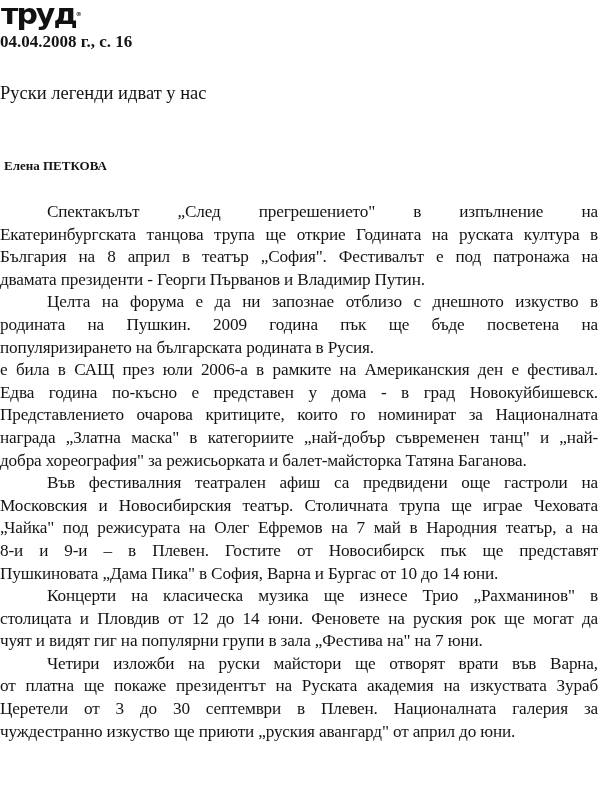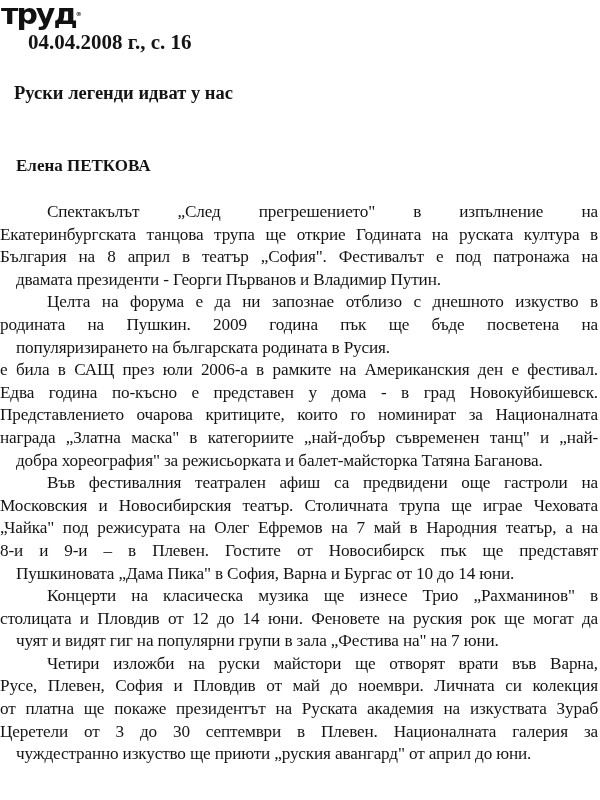--- a/index.html
+++ b/index.html
@@ -31,39 +31,37 @@
     .logo-reg {
       font-size: 6px;
       vertical-align: bottom;
       letter-spacing: 0;
     }
     .meta {
       position: absolute;
       left: 0;
       top: 32px;
       font-weight: bold;
-      font-size: 21px;
+      font-size: 17px;
       line-height: 20px;
-      margin-left: 28px;
     }
     .title {
       position: absolute;
       left: 0;
       top: 82px;
-      font-weight: bold;
+      font-weight: normal;
       font-size: 18.5px;
       line-height: 22px;
-      padding-left: 14px;
     }
     .author {
       position: absolute;
-      left: 16px;
+      left: 4px;
       top: 156px;
       font-weight: bold;
-      font-size: 17px;
+      font-size: 13px;
       line-height: 20px;
     }
     .article {
       position: absolute;
       left: 0;
       top: 201px;
       width: 598px;
     }
     .para {
       margin: 0;
@@ -74,21 +72,20 @@
       letter-spacing: -0.15px;
     }
     .para .ln {
       display: block;
       text-align: justify;
       text-align-last: justify;
       white-space: nowrap;
     }
     .para .ln.last {
       text-align-last: left;
-      margin-left: 16px;
     }
     .para .ln.first {
       padding-left: 47px;
     }
     .para { text-indent: 0; }
   </style>
 </head>
 <body>
 
 <div class="logo"><span>труд</span><span class="logo-reg">®</span></div>
@@ -125,18 +122,17 @@
     <span class="ln">8-и и 9-и – в Плевен. Гостите от Новосибирск пък ще представят</span>
     <span class="ln last">Пушкиновата „Дама Пика" в София, Варна и Бургас от 10 до 14 юни.</span>
   </p>
   <p class="para">
     <span class="ln first">Концерти на класическа музика ще изнесе Трио „Рахманинов" в</span>
     <span class="ln">столицата и Пловдив от 12 до 14 юни. Феновете на руския рок ще могат да</span>
     <span class="ln last">чуят и видят гиг на популярни групи в зала „Фестива на" на 7 юни.</span>
   </p>
   <p class="para">
     <span class="ln first">Четири изложби на руски майстори ще отворят врати във Варна,</span>
-    <span class="ln">Русе, Плевен, София и Пловдив от май до ноември. Личната си колекция</span>
     <span class="ln">от платна ще покаже президентът на Руската академия на изкуствата Зураб</span>
     <span class="ln">Церетели от 3 до 30 септември в Плевен. Националната галерия за</span>
     <span class="ln last">чуждестранно изкуство ще приюти „руския авангард" от април до юни.</span>
   </p>
 </div>
 
 </body></html>

